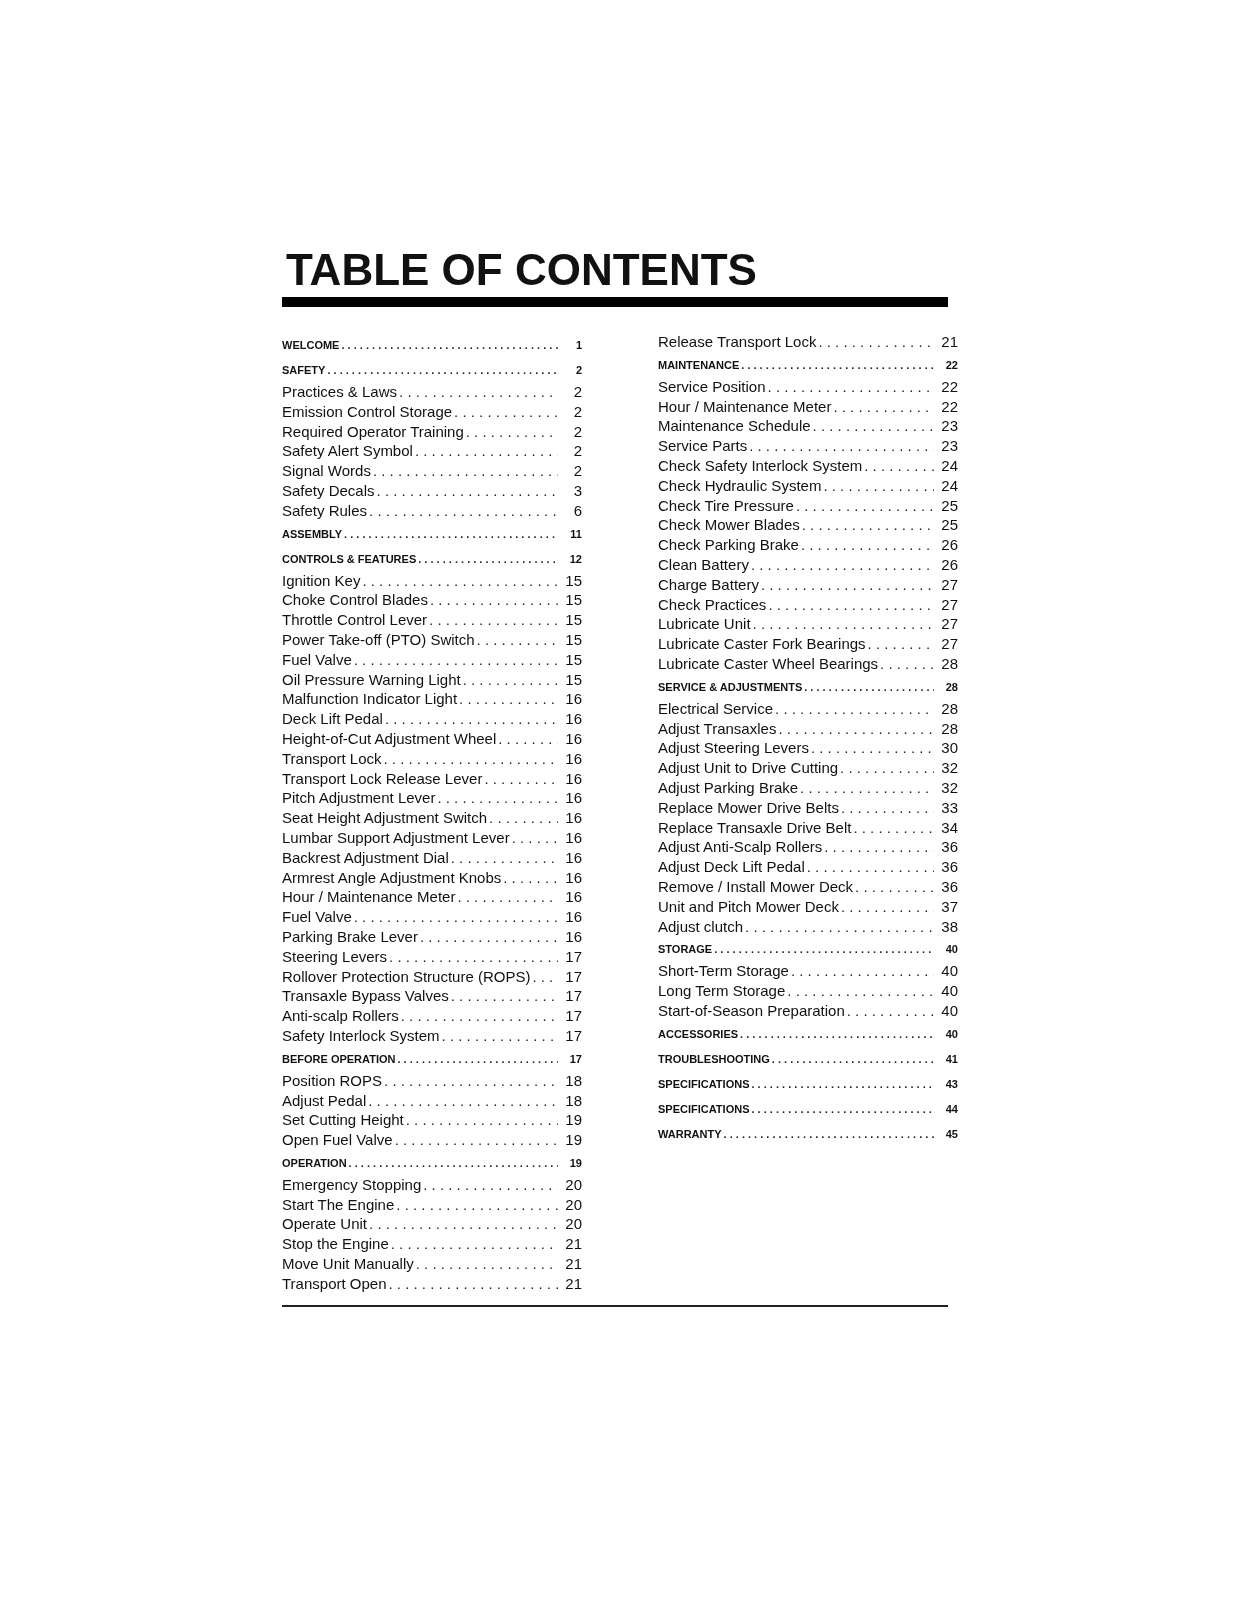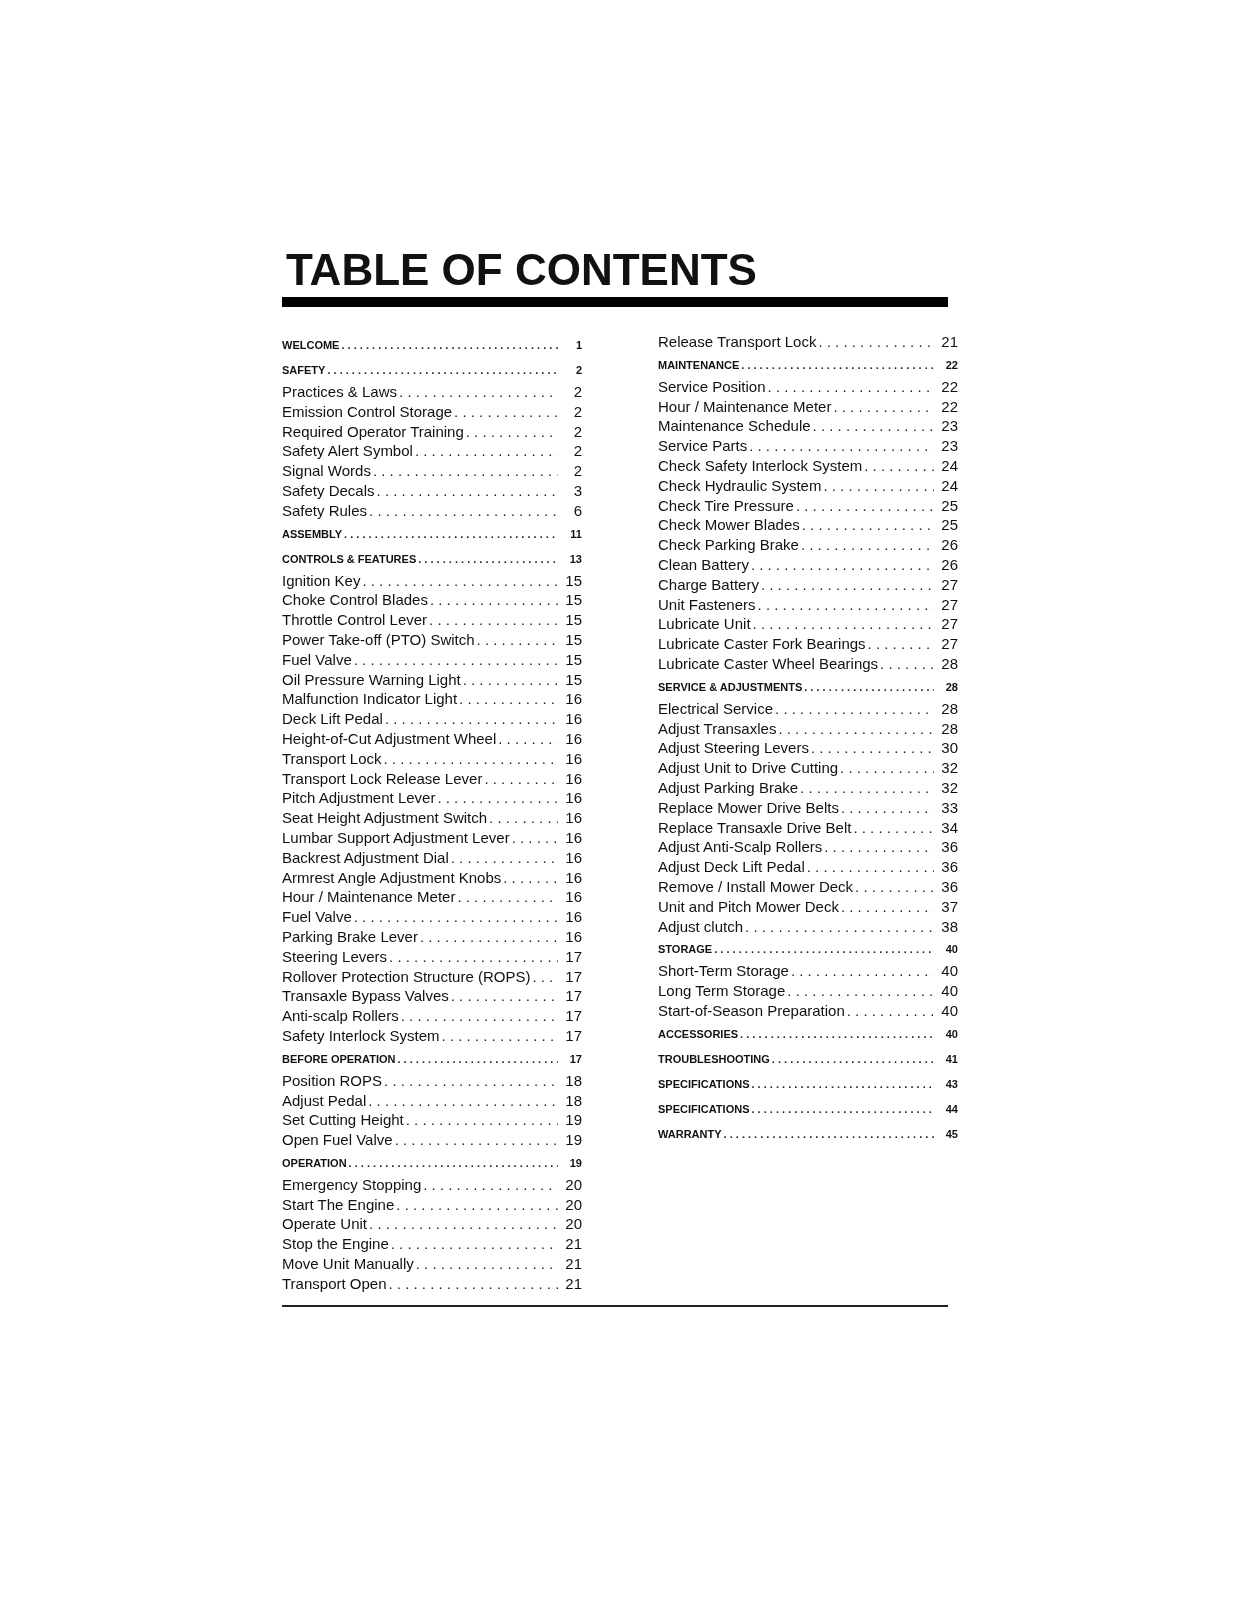--- a/index.html
+++ b/index.html
@@ -72,21 +72,21 @@
       <span class="page">6</span>
     </div>
     <div class="entry section">
       <span class="label">ASSEMBLY</span>
       <span class="leader"></span>
       <span class="page">11</span>
     </div>
     <div class="entry section">
       <span class="label">CONTROLS &amp; FEATURES</span>
       <span class="leader"></span>
-      <span class="page">13</span>
+      <span class="page">12</span>
     </div>
     <div class="entry">
       <span class="label">Ignition Key</span>
       <span class="leader"></span>
       <span class="page">15</span>
     </div>
     <div class="entry">
       <span class="label">Choke Control Blades</span>
       <span class="leader"></span>
       <span class="page">15</span>
@@ -322,21 +322,21 @@
       <span class="label">Clean Battery</span>
       <span class="leader"></span>
       <span class="page">26</span>
     </div>
     <div class="entry">
       <span class="label">Charge Battery</span>
       <span class="leader"></span>
       <span class="page">27</span>
     </div>
     <div class="entry">
-      <span class="label">Unit Fasteners</span>
+      <span class="label">Check Practices</span>
       <span class="leader"></span>
       <span class="page">27</span>
     </div>
     <div class="entry">
       <span class="label">Lubricate Unit</span>
       <span class="leader"></span>
       <span class="page">27</span>
     </div>
     <div class="entry">
       <span class="label">Lubricate Caster Fork Bearings</span>

